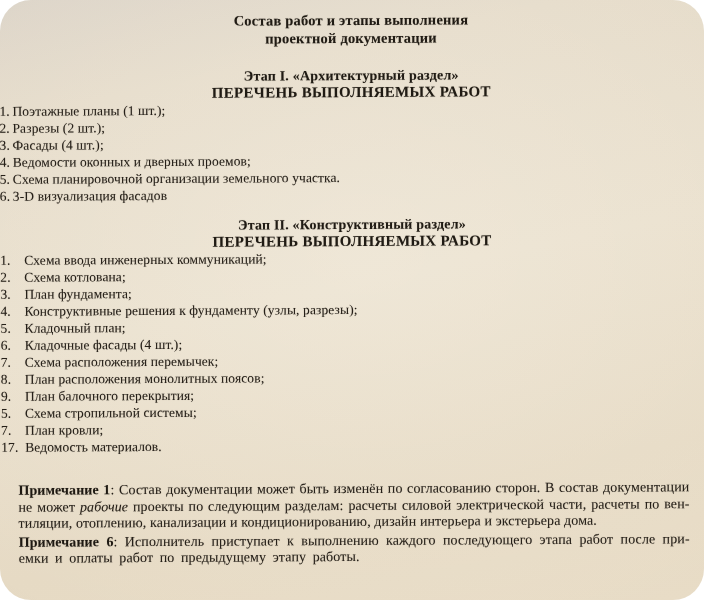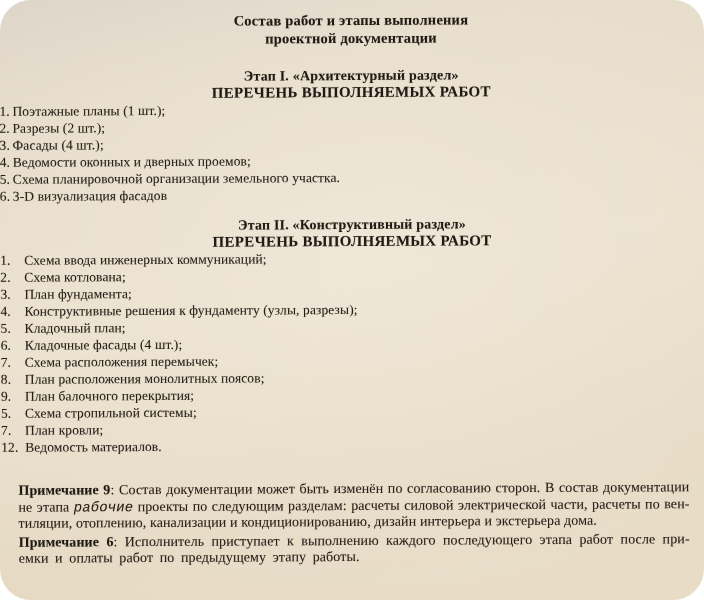--- a/index.html
+++ b/index.html
@@ -79,21 +79,21 @@
   .note-line {
     font-size: 14px;
     line-height: 16.5px;
     letter-spacing: 0.1px;
   }
   .jfull {
     text-align: justify;
     text-align-last: justify;
   }
   .note-label { font-weight: bold; color: #1e1912; }
-  .ital { font-style: italic; font-family: Liberation Mono, monospace; }
+  .ital { font-style: italic; }
   .note2-last { word-spacing: 3px; }
   .note2-block { margin-top: 2px; }
 </style>
 </head>
 <body>
 
 <div class="paper">
   <div class="doc">
 
     <div class="title-block">
@@ -177,29 +177,29 @@
         </li>
       <li>
           <span class="num">5.</span>
           <span class="txt">Схема стропильной системы;</span>
         </li>
       <li>
           <span class="num">7.</span>
           <span class="txt">План кровли;</span>
         </li>
       <li>
-          <span class="num">12.</span>
+          <span class="num">17.</span>
           <span class="txt">Ведомость материалов.</span>
         </li>
     </ol>
 
     <div class="notes">
       <div>
-        <div class="note-line jfull"><span class="note-label">Примечание 9</span><span>: Состав документации может быть изменён по согласованию сторон. В состав документации</span></div>
-        <div class="note-line jfull"><span>не этапа </span><span class="ital">рабочие</span><span> проекты по следующим разделам: расчеты силовой электрической части, расчеты по вен-</span></div>
+        <div class="note-line jfull"><span class="note-label">Примечание 1</span><span>: Состав документации может быть изменён по согласованию сторон. В состав документации</span></div>
+        <div class="note-line jfull"><span>не может </span><span class="ital">рабочие</span><span> проекты по следующим разделам: расчеты силовой электрической части, расчеты по вен-</span></div>
         <div class="note-line">тиляции, отоплению, канализации и кондиционированию, дизайн интерьера и экстерьера дома.</div>
       </div>
       <div class="note2-block">
         <div class="note-line jfull"><span class="note-label">Примечание 6</span><span>: Исполнитель приступает к выполнению каждого последующего этапа работ после при-</span></div>
         <div class="note-line note2-last">емки и оплаты работ по предыдущему этапу работы.</div>
       </div>
     </div>
 
   </div>
 </div>

